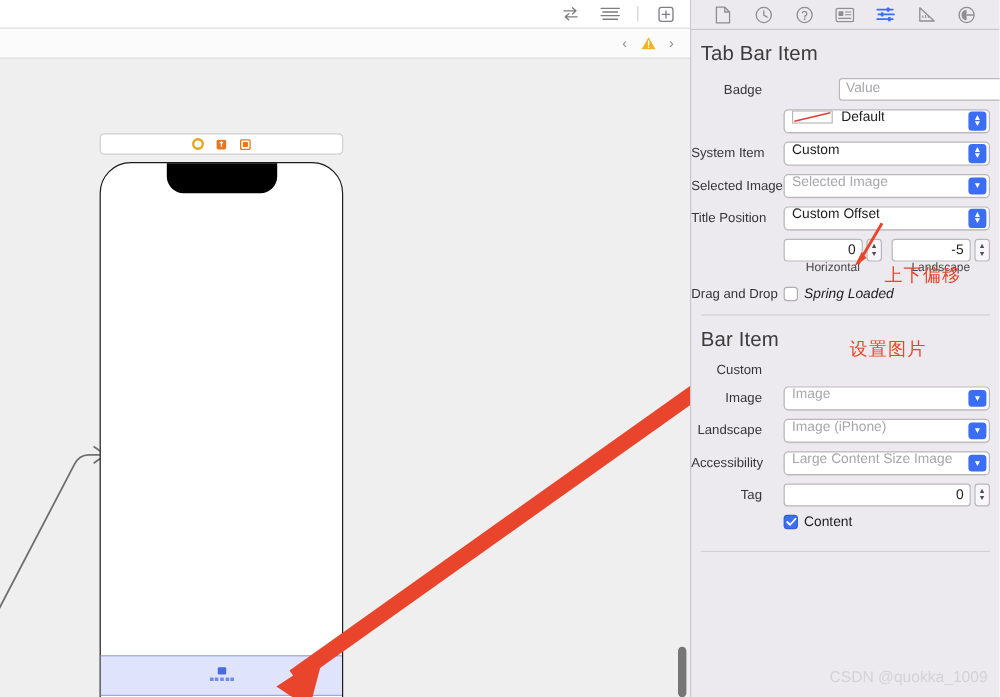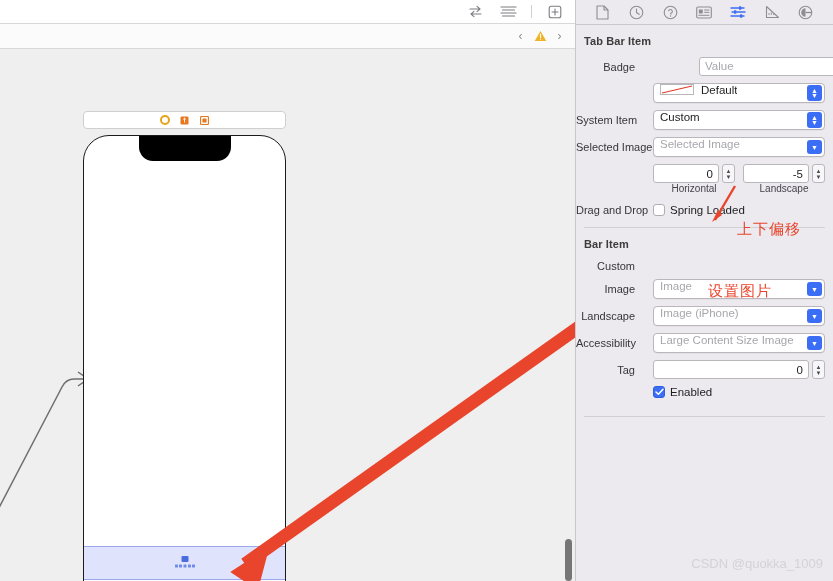--- a/index.html
+++ b/index.html
@@ -94,21 +94,21 @@
     height: 25px; width: 100%;
     display: flex; align-items: center; justify-content: space-around;
     padding: 0 10px;
     border-bottom: 1px solid #c9c7cb;
     background: #eceaee;
   }
   .insp-ico { width: 20px; height: 17px; display: flex; align-items: center; justify-content: center; }
 
   .insp-body { padding: 0; }
   .section-title {
-    font-size: 11px; font-weight: bold; color: #3c3c3c;
+    font-size: 17px; font-weight: normal; color: #3c3c3c;
     padding: 10px 0 8px 8px; letter-spacing: 0.1px;
   }
   .row {
     display: flex; align-items: center;
     padding: 2px 8px 2px 0; margin-bottom: 3px;
   }
   .lbl {
     width: 77px; text-align: right; padding-right: 18px;
     font-size: 11px; color: #35353a; white-space: nowrap;
   }
@@ -406,20 +406,32 @@
         <div class="ctrl">
           <div class="popup ph">
             <span class="popup-text">Selected Image</span>
             <span class="stepper-btn single">
               <span class="sb-ar">▼</span>
             </span>
           </div>
         </div>
       </div>
 
+      <div class="row">
+        <div class="lbl">Title Position</div>
+        <div class="ctrl">
+          <div class="popup">
+            <span class="popup-text">Custom Offset</span>
+            <span class="stepper-btn">
+              <span class="sb-ar">▲</span>
+              <span class="sb-ar">▼</span>
+            </span>
+          </div>
+        </div>
+      </div>
 
       <div class="row" style="padding-left:77px; margin-bottom:1px;">
         <div style="display:flex; gap:8px; width:100%;">
           <div style="flex:1;">
             <div class="num-field">
               <div class="num-box" style="flex:1">0</div>
               <div class="step-gray">
                 <span class="sg-ar">▲</span>
                 <span class="sg-ar">▼</span>
               </div>
@@ -434,21 +446,21 @@
                 <span class="sg-ar">▼</span>
               </div>
             </div>
             <div class="sub-lbl">Landscape</div>
           </div>
         </div>
       </div>
 
       <div class="row" style="margin-top:6px;">
         <div class="lbl">Drag and Drop</div>
-        <div class="ctrl" style="display:flex; align-items:center;">
+        <div class="ctrl" style="display:flex; align-items:center;font-style:italic;">
           <span class="chk"></span>
           <span class="chk-txt">Spring Loaded</span>
         </div>
       </div>
 
       <div class="divider"></div>
 
       <div class="section-title">Bar Item</div>
 
       <div class="row">
@@ -505,21 +517,21 @@
       </div>
 
       <div class="row">
         <div class="lbl"></div>
         <div class="ctrl" style="display:flex; align-items:center;">
           <span class="chk on">
             <svg width="9" height="8" viewBox="0 0 9 8">
                 <path d="M1 4 L3.4 6.3 L8 1.3" stroke="#ffffff" stroke-width="1.5" fill="none" stroke-linecap="round" stroke-linejoin="round"></path>
               </svg>
           </span>
-          <span class="chk-txt">Enabled</span>
+          <span class="chk-txt">Content</span>
         </div>
       </div>
 
       <div class="divider" style="margin-top:16px;"></div>
     </div>
 
     <div class="ann-cn" style="left:161px; top:220px;">上下偏移</div>
     <svg style="position:absolute; left:133px; top:182px; width:32px; height:42px;" viewBox="0 0 32 42">
       <path d="M26 4 L6 38" stroke="#e8452c" stroke-width="2.4" fill="none"></path>
       <path d="M3 40 L9 28 L13 33 Z" fill="#e8452c"></path>

